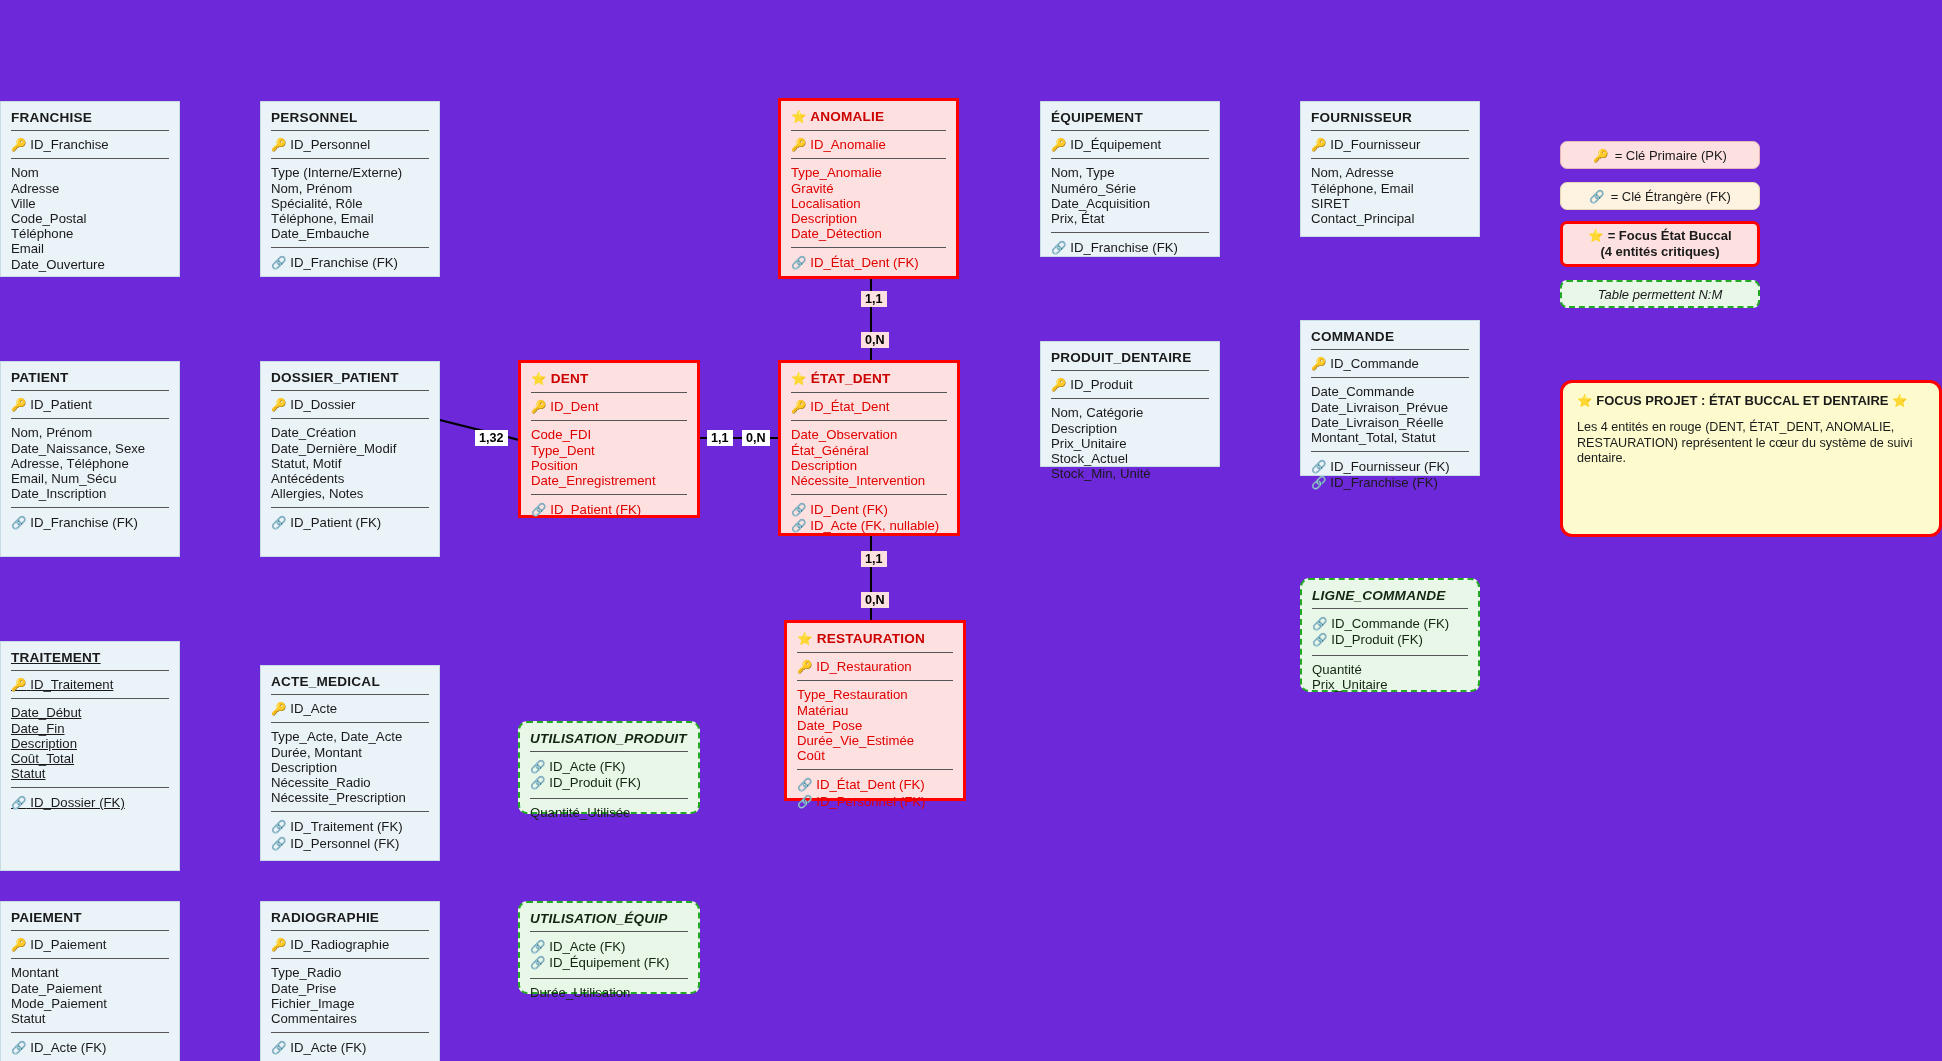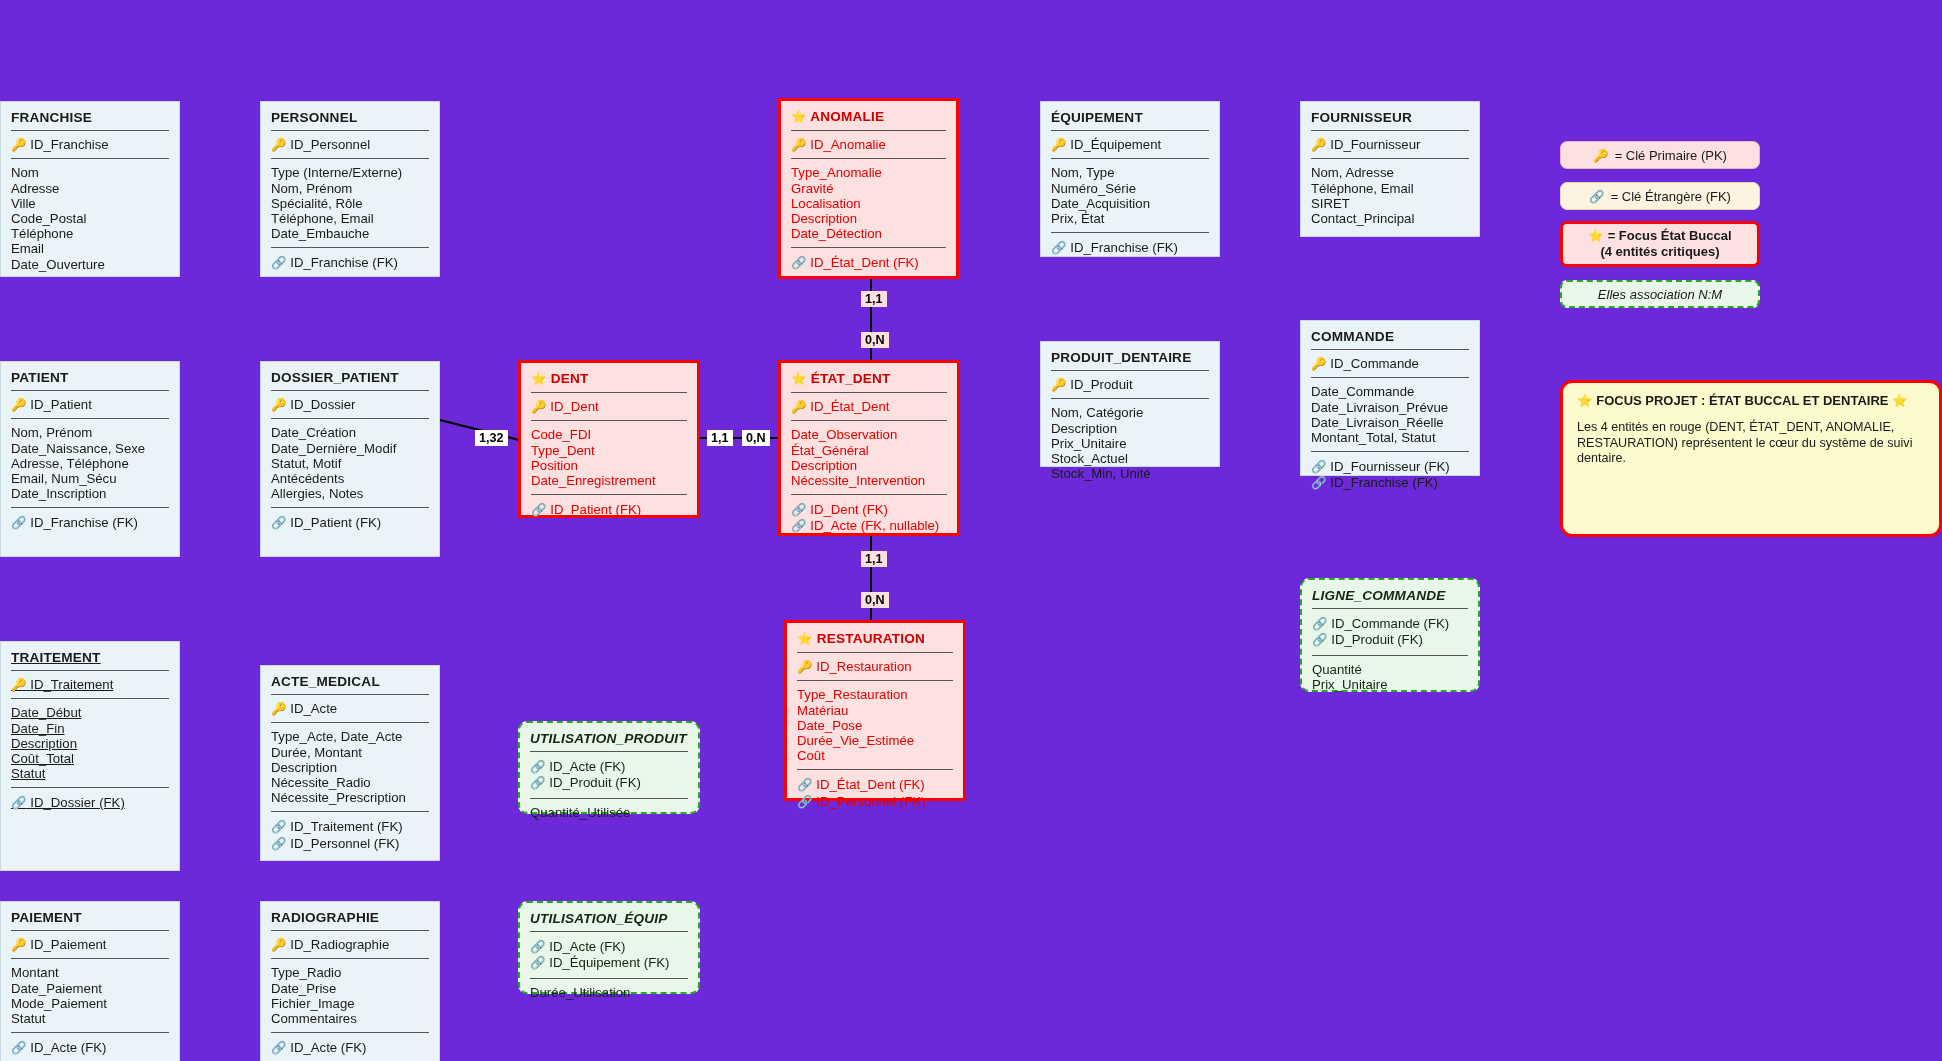--- a/index.html
+++ b/index.html
@@ -571,21 +571,21 @@
 
   <div class="legend-item lg-focus" style="left:1560px; top:221px; width:200px; height:46px;">
     <div>
       <span class="star">⭐</span>
       <span>= Focus État Buccal</span>
     </div>
     <div>(4 entités critiques)</div>
   </div>
 
   <div class="legend-item lg-assoc" style="left:1560px; top:280px; width:200px; height:28px;">
-    <span>Elles association N:M</span>
+    <span>Table permettent N:M</span>
   </div>
 
   <div class="note" style="left:1560px; top:380px; width:382px; height:157px;">
     <div class="ntitle">
       <span class="star">⭐</span>
       <span>FOCUS PROJET : ÉTAT BUCCAL ET DENTAIRE</span>
       <span class="star">⭐</span>
     </div>
     <p>Les 4 entités en rouge (DENT, ÉTAT_DENT, ANOMALIE, RESTAURATION) représentent le cœur du système de suivi dentaire.</p>
   </div>

